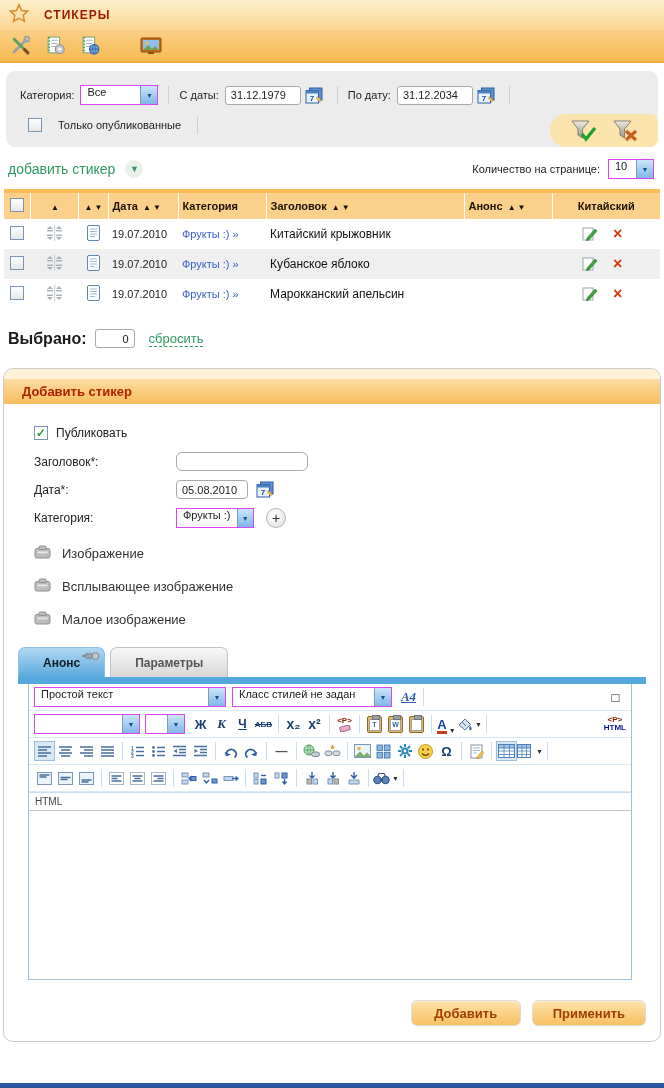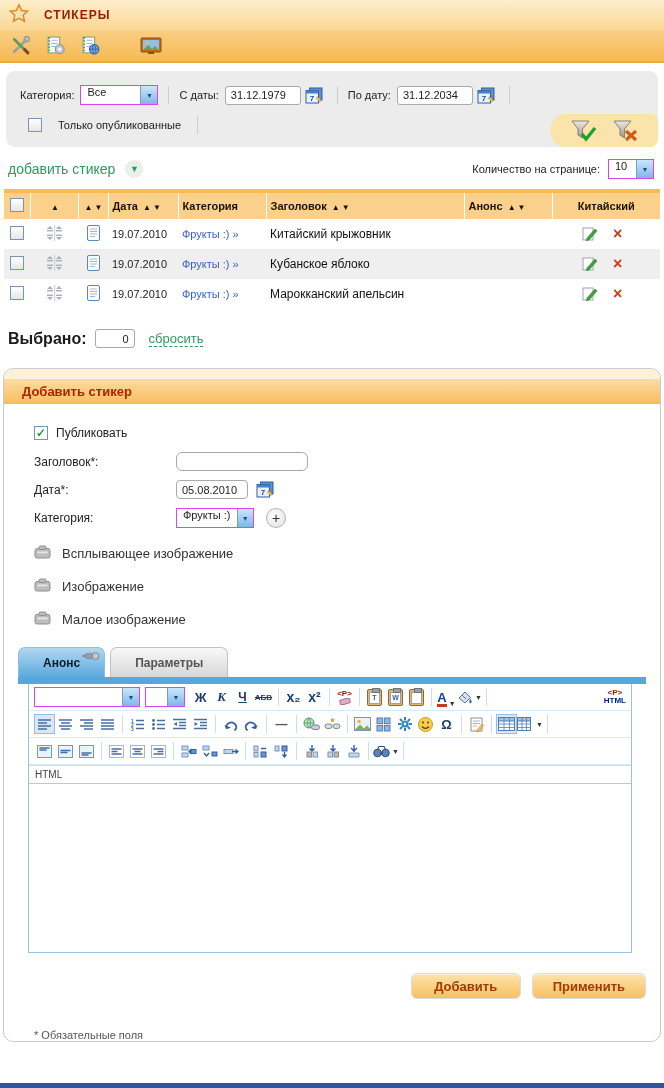--- a/index.html
+++ b/index.html
@@ -399,29 +399,29 @@
           </span>
         <span class="plusbtn">+</span>
       </div>
 
       <div class="secrow">
         <span><svg width="17" height="14" viewBox="0 0 17 14">
               <rect x="1" y="3.5" width="15" height="9.5" rx="2" fill="#BDBDBD" stroke="#8F8F8F"></rect>
               <rect x="5" y="1" width="7" height="3.5" rx="1.2" fill="#BDBDBD" stroke="#8F8F8F"></rect>
               <rect x="3.5" y="6.5" width="10" height="1.8" fill="#fff" opacity=".65"></rect>
             </svg></span>
-        <span class="seclbl">Всплывающее изображение</span>
+        <span class="seclbl">Изображение</span>
       </div>
       <div class="secrow">
         <span><svg width="17" height="14" viewBox="0 0 17 14">
               <rect x="1" y="3.5" width="15" height="9.5" rx="2" fill="#BDBDBD" stroke="#8F8F8F"></rect>
               <rect x="5" y="1" width="7" height="3.5" rx="1.2" fill="#BDBDBD" stroke="#8F8F8F"></rect>
               <rect x="3.5" y="6.5" width="10" height="1.8" fill="#fff" opacity=".65"></rect>
             </svg></span>
-        <span class="seclbl">Изображение</span>
+        <span class="seclbl">Всплывающее изображение</span>
       </div>
       <div class="secrow">
         <span><svg width="17" height="14" viewBox="0 0 17 14">
               <rect x="1" y="3.5" width="15" height="9.5" rx="2" fill="#BDBDBD" stroke="#8F8F8F"></rect>
               <rect x="5" y="1" width="7" height="3.5" rx="1.2" fill="#BDBDBD" stroke="#8F8F8F"></rect>
               <rect x="3.5" y="6.5" width="10" height="1.8" fill="#fff" opacity=".65"></rect>
             </svg></span>
         <span class="seclbl">Малое изображение</span>
       </div>
     </div>
@@ -437,20 +437,33 @@
               </svg></span>
         </div>
         <div class="tab inactive">
           <span>Параметры</span>
         </div>
       </div>
       <div class="tabstrip"></div>
 
       <div class="editor">
 
+        <div class="trow">
+          <span class="xsel" style="width:192px">
+              <span class="xtxt">Простой текст</span>
+              <span class="xarr">▼</span>
+            </span>
+          <span class="xsel" style="width:160px;margin-left:6px">
+              <span class="xtxt">Класс стилей не задан</span>
+              <span class="xarr">▼</span>
+            </span>
+          <span class="ti fontdlg" style="margin-left:6px">A4</span>
+          <span class="tsep"></span>
+          <span class="ti maxi">□</span>
+        </div>
 
         <div class="trow">
           <span class="xsel" style="width:106px">
               <span class="xtxt"></span>
               <span class="xarr">▼</span>
             </span>
           <span class="xsel" style="width:40px;margin-left:5px;margin-right:5px">
               <span class="xtxt"></span>
               <span class="xarr">▼</span>
             </span>

